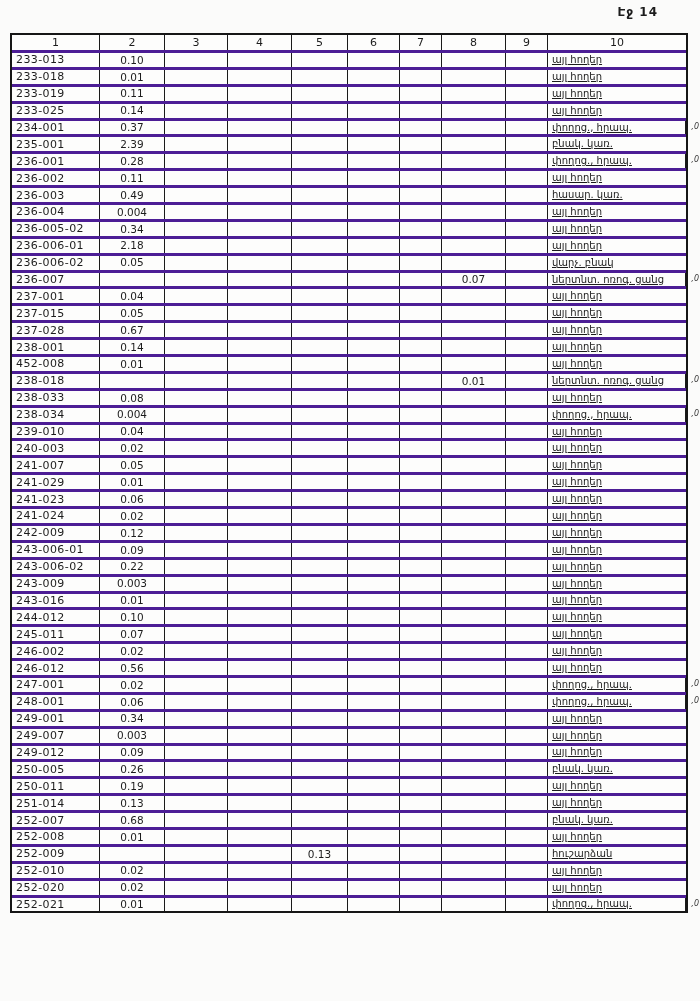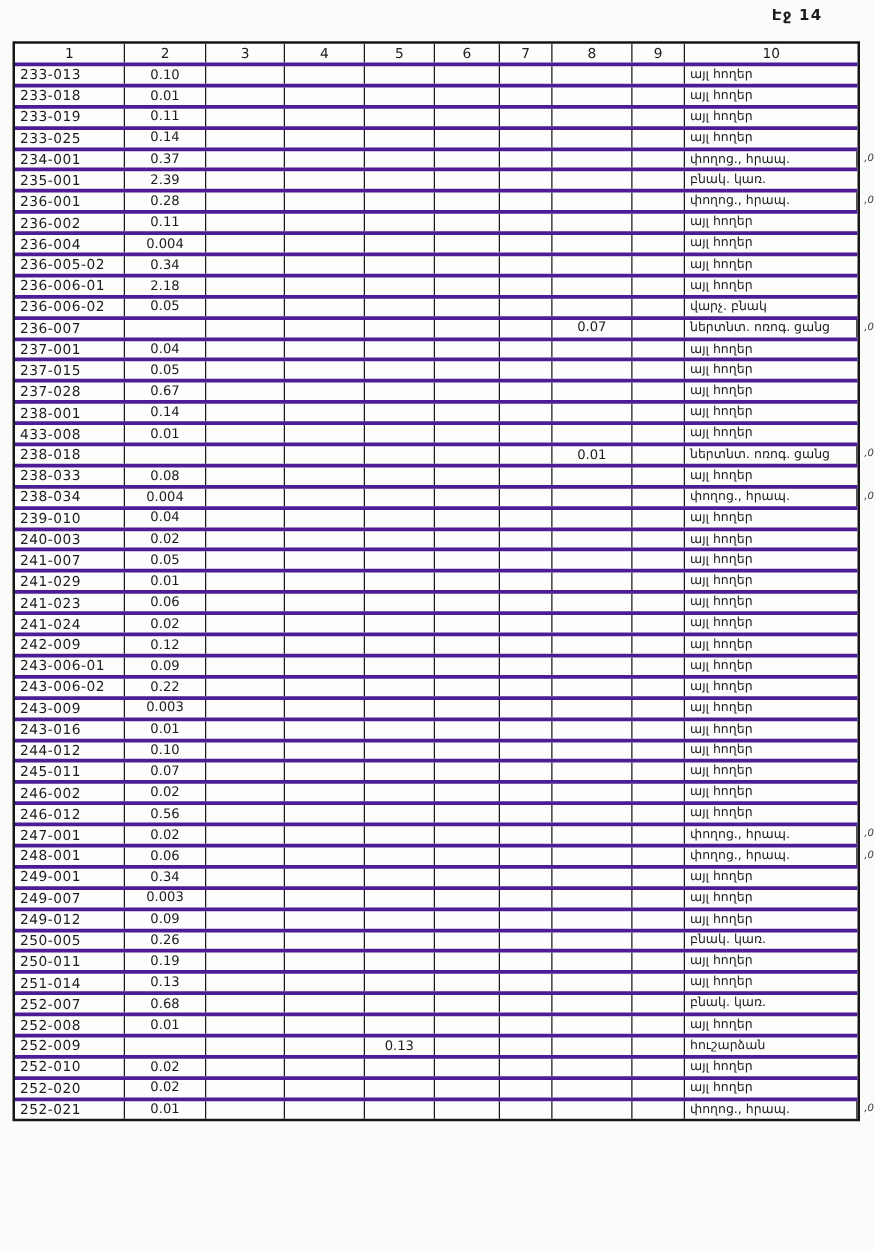--- a/index.html
+++ b/index.html
@@ -47,20 +47,21 @@
   .c1 {
     justify-content: flex-start;
     padding-left: 4px;
     font-size: 11px;
     letter-spacing: 0.4px;
   }
   .c10 {
     justify-content: flex-start;
     padding-left: 4px;
     font-size: 10px;
+    text-decoration: underline;
   }
   .margin-mark {
     position: absolute;
     right: -13px;
     top: 1px;
     font-size: 8px;
     color: #3a3a3a;
     font-style: italic;
   }
 </style>
@@ -176,20 +177,32 @@
           <div class="cell c3"></div>
           <div class="cell c4"></div>
           <div class="cell c5"></div>
           <div class="cell c6"></div>
           <div class="cell c7"></div>
           <div class="cell c8"></div>
           <div class="cell c9"></div>
           <div class="cell c10">այլ հողեր</div>
         </div>
         <div class="row">
+          <div class="cell c1">236-003</div>
+          <div class="cell c2">0.49</div>
+          <div class="cell c3"></div>
+          <div class="cell c4"></div>
+          <div class="cell c5"></div>
+          <div class="cell c6"></div>
+          <div class="cell c7"></div>
+          <div class="cell c8"></div>
+          <div class="cell c9"></div>
+          <div class="cell c10">հասար. կառ.</div>
+        </div>
+        <div class="row">
           <div class="cell c1">236-004</div>
           <div class="cell c2">0.004</div>
           <div class="cell c3"></div>
           <div class="cell c4"></div>
           <div class="cell c5"></div>
           <div class="cell c6"></div>
           <div class="cell c7"></div>
           <div class="cell c8"></div>
           <div class="cell c9"></div>
           <div class="cell c10">այլ հողեր</div>
@@ -285,21 +298,21 @@
           <div class="cell c3"></div>
           <div class="cell c4"></div>
           <div class="cell c5"></div>
           <div class="cell c6"></div>
           <div class="cell c7"></div>
           <div class="cell c8"></div>
           <div class="cell c9"></div>
           <div class="cell c10">այլ հողեր</div>
         </div>
         <div class="row">
-          <div class="cell c1">433-008</div>
+          <div class="cell c1">452-008</div>
           <div class="cell c2">0.01</div>
           <div class="cell c3"></div>
           <div class="cell c4"></div>
           <div class="cell c5"></div>
           <div class="cell c6"></div>
           <div class="cell c7"></div>
           <div class="cell c8"></div>
           <div class="cell c9"></div>
           <div class="cell c10">այլ հողեր</div>
         </div>

